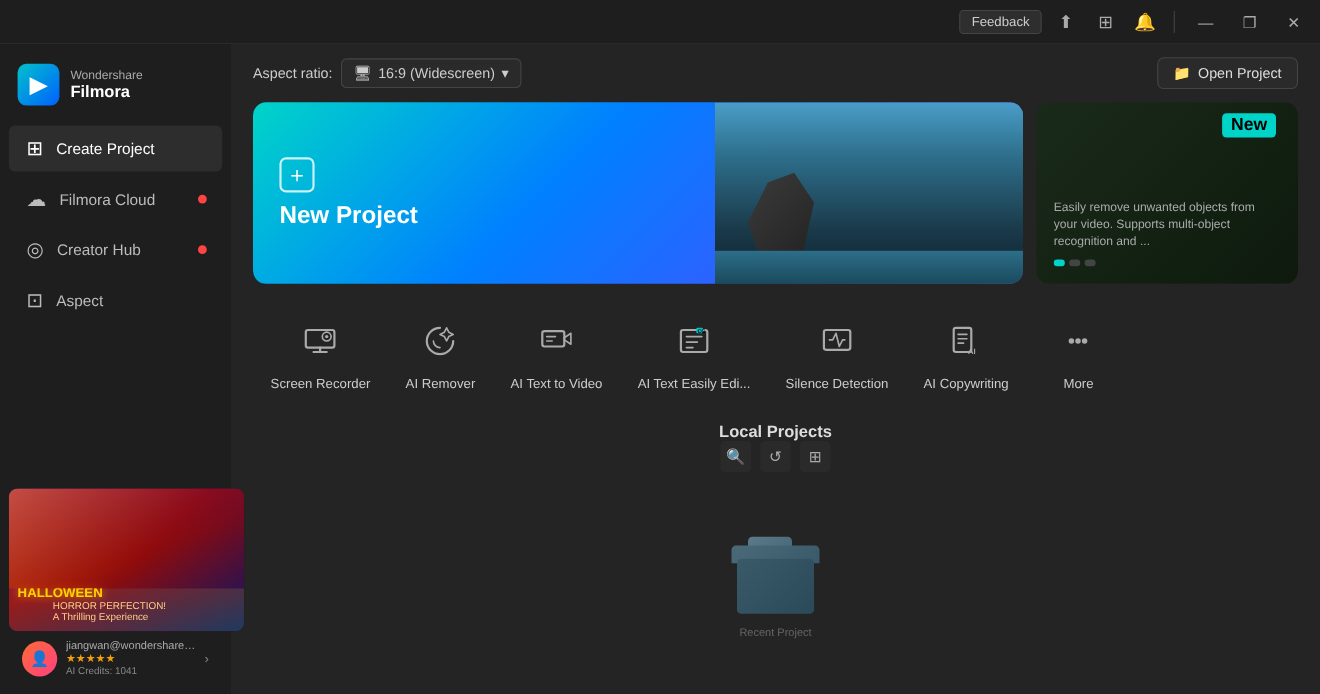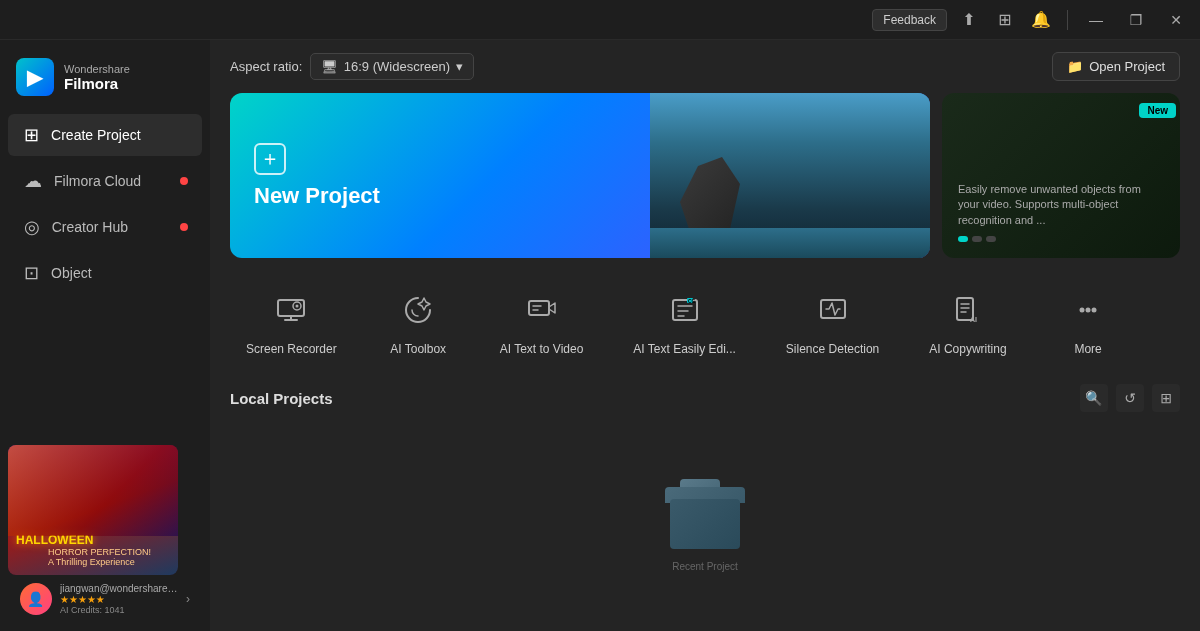--- a/index.html
+++ b/index.html
@@ -122,21 +122,21 @@
       right: 14px;
       top: 50%;
       transform: translateY(-50%);
     }
 
     .sidebar-bottom {
       margin-top: auto;
       padding: 8px;
     }
     .promo-banner {
-      width: 170px;
+      width: 214px;
       height: 130px;
       border-radius: 8px;
       overflow: hidden;
       background: linear-gradient(135deg, #1a0a2e, #2d0a0a);
       position: relative;
       display: flex;
       align-items: flex-end;
     }
     .promo-banner-inner {
       width: 100%;
@@ -305,24 +305,24 @@
       flex: 1;
       height: 165px;
       background: #1a1a1a;
       border-radius: 12px;
       overflow: hidden;
       position: relative;
     }
     .promo-card-badge {
       position: absolute;
       top: 10px;
-      right: 4px;
+      right: 20px;
       background: #00d4c8;
       color: #000;
-      font-size: 10px;
+      font-size: 16px;
       font-weight: bold;
       padding: 2px 8px;
       border-radius: 4px;
       z-index: 2;
     }
     .promo-card-content {
       padding: 16px;
       position: absolute;
       bottom: 0;
       left: 0;
@@ -340,21 +340,21 @@
     .dot.inactive { background: #444; }
     .promo-bg {
       width: 100%;
       height: 100%;
       background: linear-gradient(135deg, #1a2a1a 0%, #0d1a0d 100%);
     }
 
     
     .quick-tools {
       display: flex;
-      gap: 18px;
+      gap: 0;
       padding: 16px 20px 0;
       flex-shrink: 0;
     }
     .tool-item {
       display: flex;
       flex-direction: column;
       align-items: center;
       gap: 8px;
       padding: 12px 16px;
       cursor: pointer;
@@ -371,20 +371,21 @@
       color: #ccc;
     }
     .tool-label { font-size: 12px; color: #ccc; text-align: center; }
 
     
     .local-projects-header {
       display: flex;
       align-items: center;
       justify-content: space-between;
       padding: 16px 20px 8px;
+      flex-direction: column;
     }
     .local-projects-title { font-size: 15px; font-weight: 600; color: #ddd; }
     .header-actions { display: flex; gap: 8px; }
     .header-action-btn {
       width: 28px; height: 28px;
       background: #2a2a2a;
       border: none;
       border-radius: 4px;
       color: #aaa;
       cursor: pointer;
@@ -471,21 +472,21 @@
       <span>Filmora Cloud</span>
       <span class="nav-dot"></span>
     </div>
     <div id="nav-hub" class="nav-item">
       <span class="nav-icon">◎</span>
       <span>Creator Hub</span>
       <span class="nav-dot"></span>
     </div>
     <div id="nav-toolbox" class="nav-item">
       <span class="nav-icon">⊡</span>
-      <span>Object</span>
+      <span>Aspect</span>
     </div>
 
     <div class="sidebar-bottom">
       <div class="promo-banner">
         <div class="promo-banner-inner">
           <div class="halloween-bg"></div>
           <span class="promo-title">HALLOWEEN</span>
           <span class="promo-subtitle">HORROR PERFECTION!</span>
           <span class="promo-subtitle">A Thrilling Experience</span>
         </div>
@@ -561,21 +562,21 @@
         <span class="tool-label">Screen Recorder</span>
       </div>
       <div class="tool-item">
         <div class="tool-icon-box">
           <svg width="32" height="32" viewBox="0 0 32 32" fill="none">
             <path d="M16 4C9.37 4 4 9.37 4 16s5.37 12 12 12 12-5.37 12-12" stroke="#aaa" stroke-width="2" stroke-linecap="round"></path>
             <path d="M22 4l2 4 4 2-4 2-2 4-2-4-4-2 4-2z" stroke="#aaa" stroke-width="1.5" stroke-linejoin="round" fill="none"></path>
             <path d="M10 16c0 3.31 2.69 6 6 6" stroke="#aaa" stroke-width="1.5" stroke-linecap="round"></path>
           </svg>
         </div>
-        <span class="tool-label">AI Toolbox</span>
+        <span class="tool-label">AI Remover</span>
       </div>
       <div class="tool-item">
         <div class="tool-icon-box">
           <svg width="32" height="32" viewBox="0 0 32 32" fill="none">
             <rect x="3" y="7" width="20" height="14" rx="2" stroke="#aaa" stroke-width="2" fill="none"></rect>
             <path d="M23 13l6-4v10l-6-4v-2z" stroke="#aaa" stroke-width="1.5" stroke-linejoin="round" fill="none"></path>
             <path d="M7 12h8M7 16h5" stroke="#aaa" stroke-width="1.5" stroke-linecap="round"></path>
           </svg>
         </div>
         <span class="tool-label">AI Text to Video</span>

